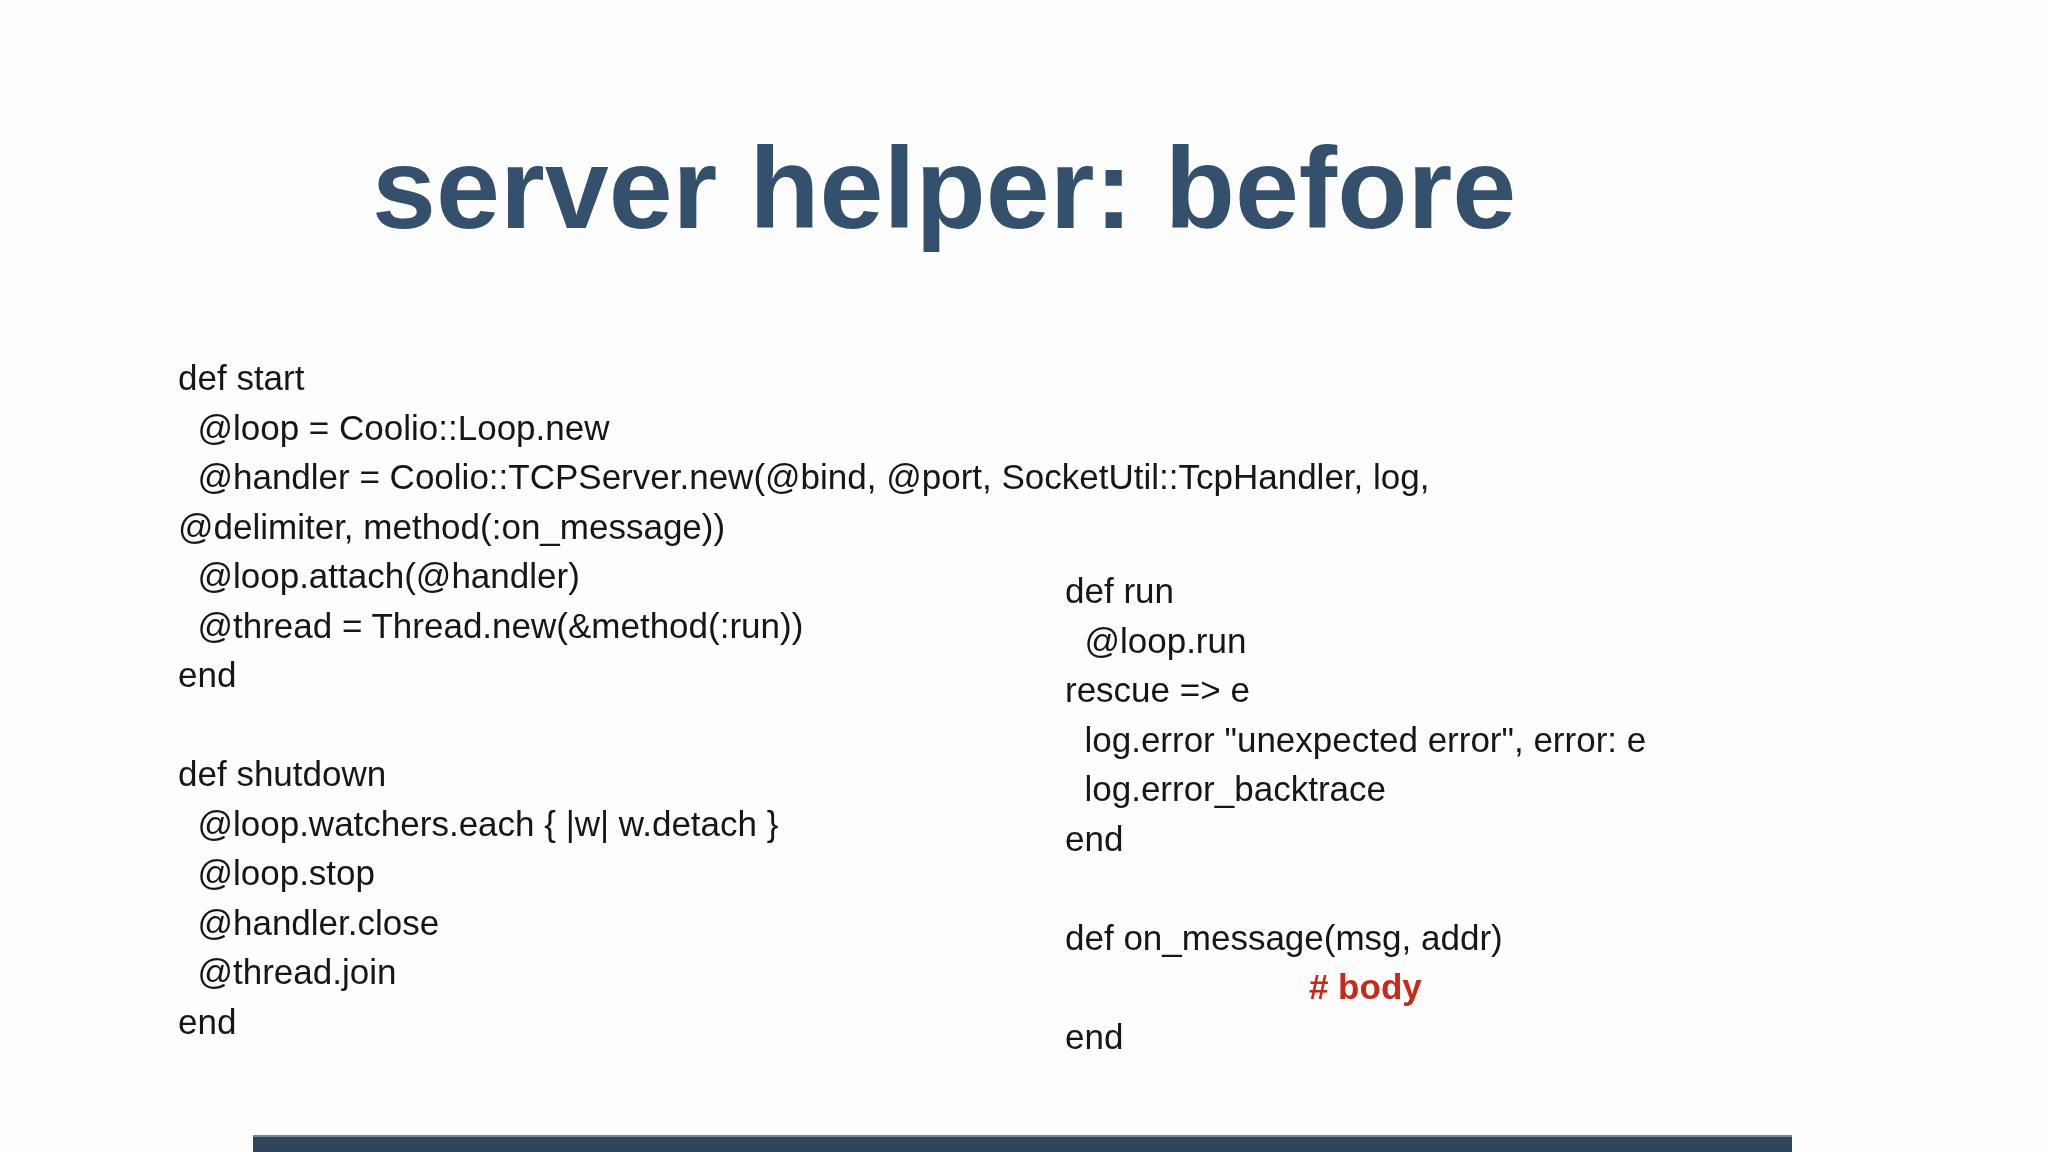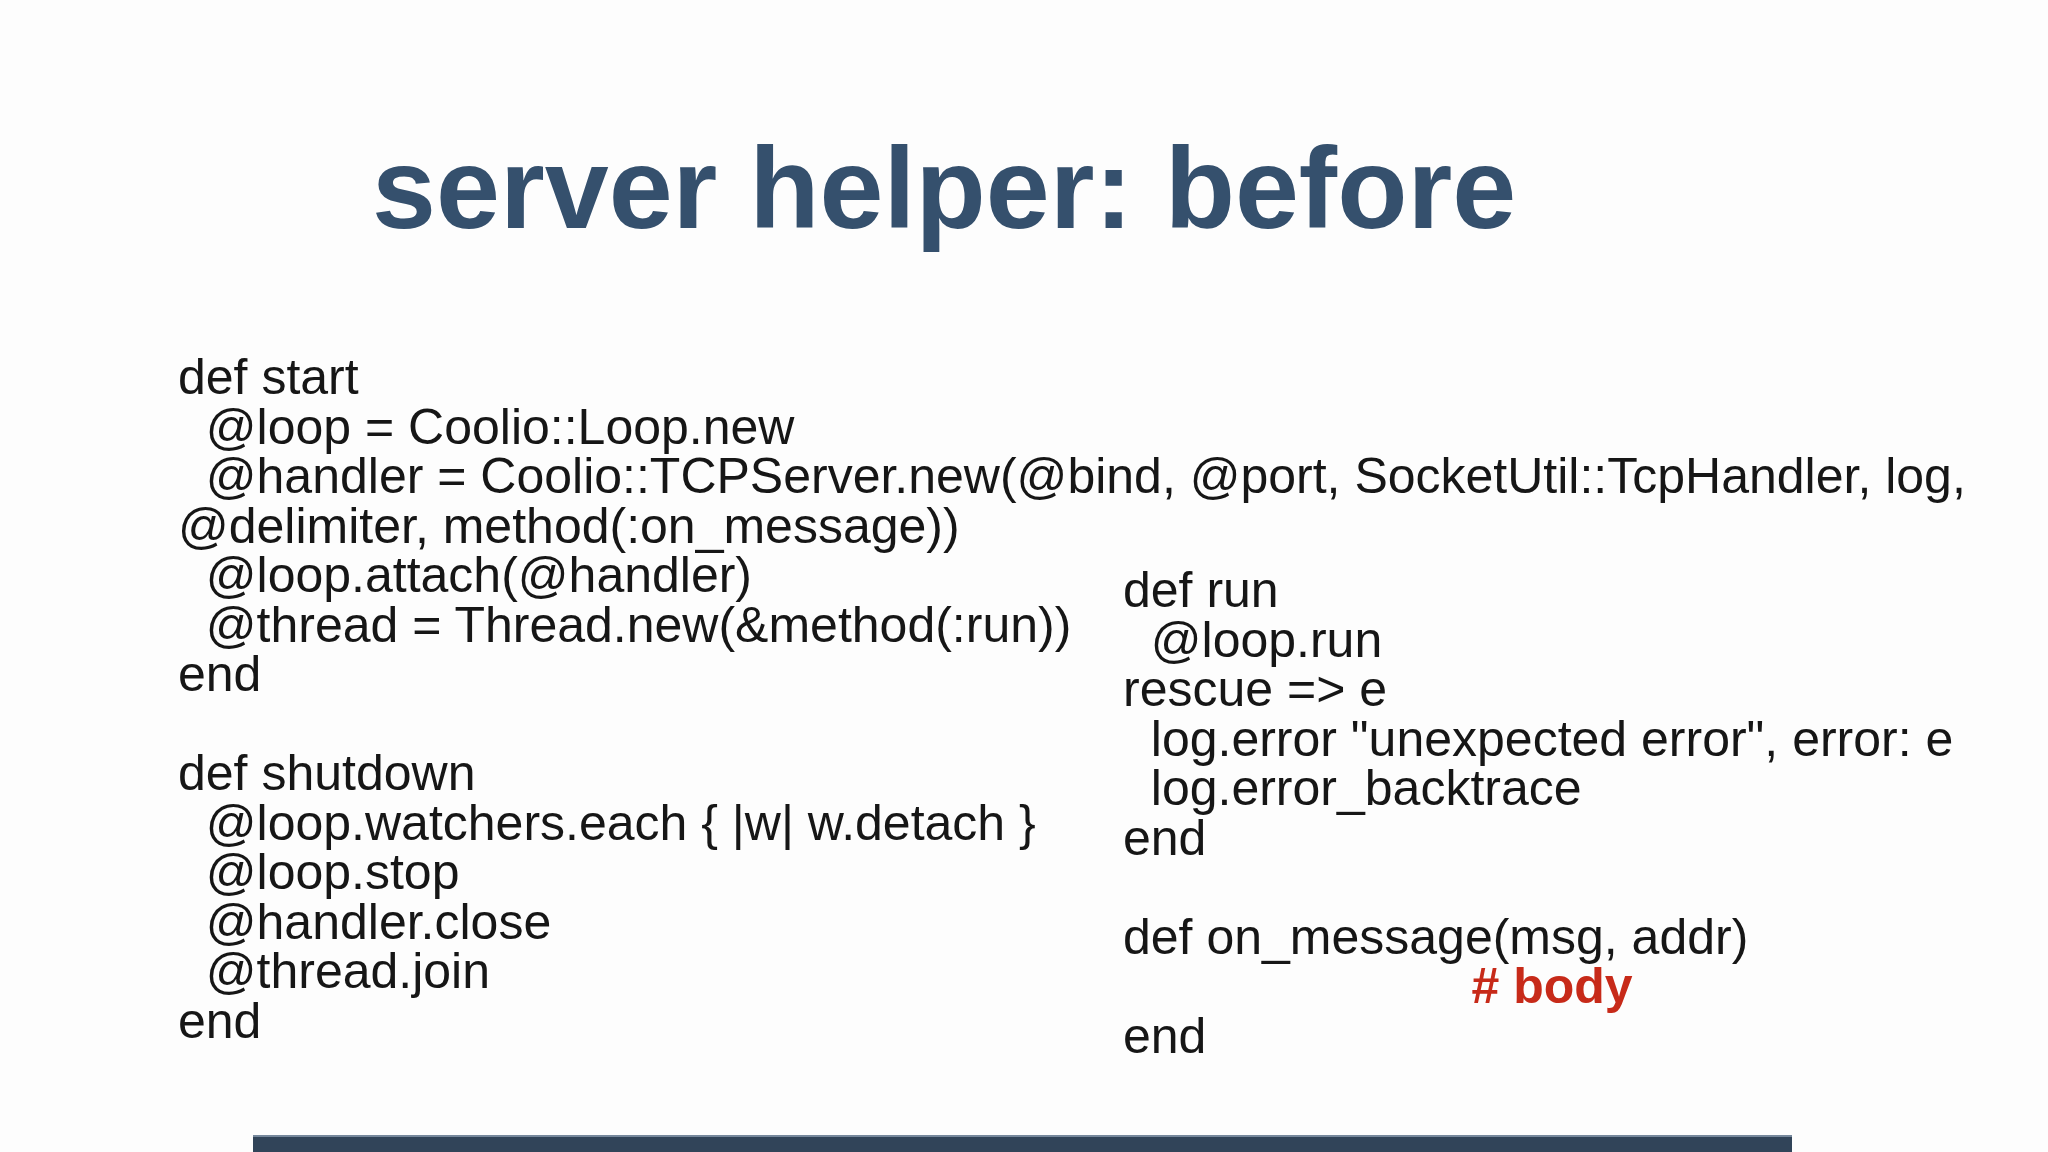--- a/index.html
+++ b/index.html
@@ -27,28 +27,28 @@
     left: 372px; top: 122px;
     font-size: 115px;
     font-weight: bold;
     line-height: 1.15;
     letter-spacing: 0px;
     color: var(--title-color);
     white-space: nowrap;
   }
   .code-block {
     position: absolute;
-    font-size: 50px;
+    font-size: 35px;
     line-height: 49.5px;
     font-weight: 400;
     color: var(--code-color);
     white-space: pre;
   }
   .code-block-left  { left: 178px;  top: 353px; }
-  .code-block-right { left: 1123px; top: 566px; }
+  .code-block-right { left: 1065px; top: 566px; }
   .code-line { white-space: pre; }
   .code-line.comment {
     color: var(--comment-color);
     font-weight: bold;
     text-align: center;
   }
   .footer-bar {
     position: absolute;
     left: 253px; top: 1135px;
     width: 1539px; height: 17px;

